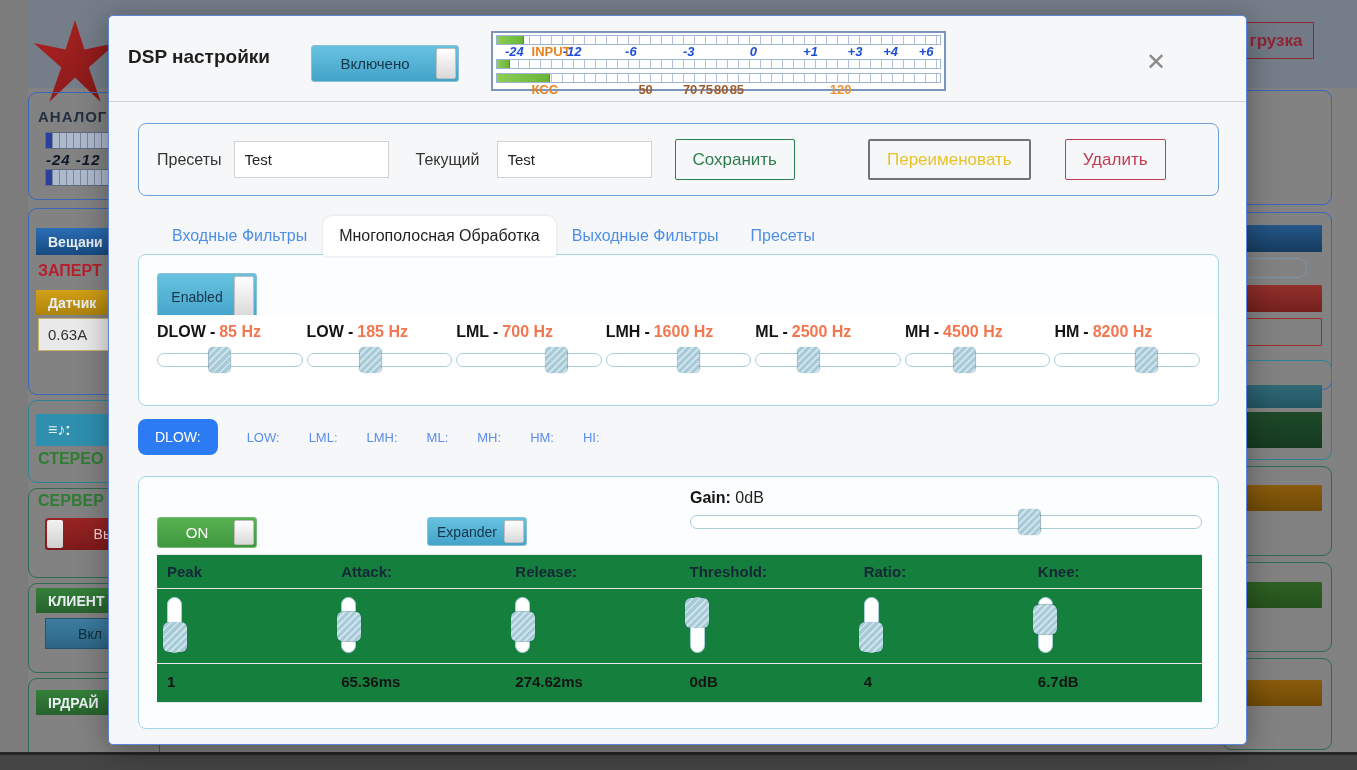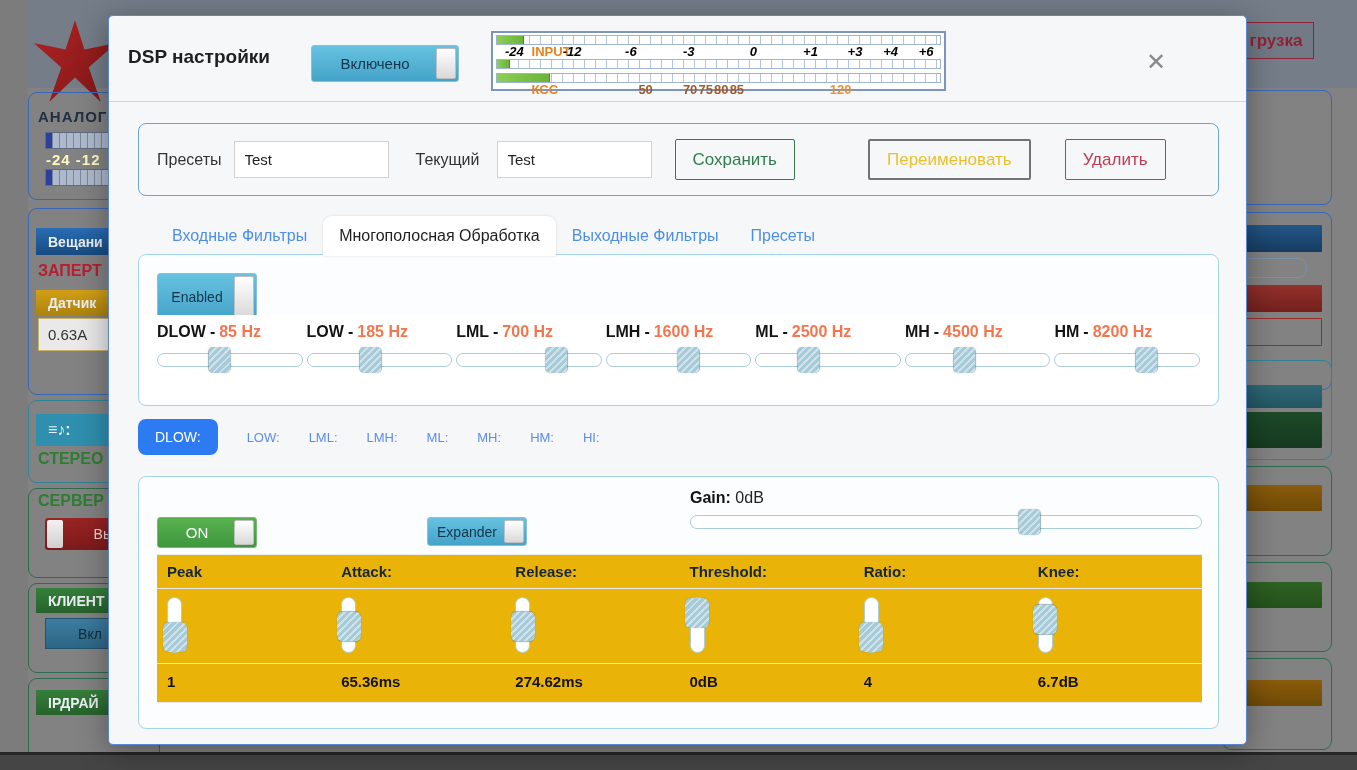--- a/index.html
+++ b/index.html
@@ -26,21 +26,21 @@
   .bg-bar { position:absolute; color:#e9eef2; font-weight:bold; font-size:14px; display:flex; align-items:center; padding-left:12px; white-space:nowrap; overflow:hidden; }
   .bar-blue  { background:linear-gradient(180deg,#2a6db4,#174a80); }
   .bar-gold  { background:linear-gradient(180deg,#d2a018,#ae830c); }
   .bar-green { background:linear-gradient(180deg,#35803a,#27622c); }
   .bar-teal  { background:#2f8fae; }
 
   .seg-meter { position:absolute; height:17px; border:1px solid #5e6b80;
     background:
       linear-gradient(90deg,#2d3f9e 0 6px,rgba(0,0,0,0) 6px),
       repeating-linear-gradient(90deg,#aeb9cb 0 6px,#79879c 6px 7px); }
-  .bg-scale { position:absolute; color:#fef9c3; font-weight:bold; font-size:15px; letter-spacing:1px; }
+  .bg-scale { position:absolute; color:#0f172a; font-weight:bold; font-size:15px; letter-spacing:1px;font-style:italic; }
 
   .bg-input { position:absolute; background:#e9e9e9; border:1px solid #c9b26a; color:#333; font-size:15px; display:flex; align-items:center; padding-left:9px; }
 
   .bg-toggle-red { position:absolute; background:linear-gradient(180deg,#992424,#7e1a1a); border-radius:3px; color:#f0d6d6; font-size:14px; display:flex; align-items:center; justify-content:center; }
   .bg-toggle-red .knob { position:absolute; left:2px; top:2px; bottom:2px; width:16px; background:linear-gradient(180deg,#f2f2f2,#cfcfcf); border-radius:2px; }
   .bg-btn-steel { position:absolute; background:linear-gradient(180deg,#3d7da0,#2d6686); color:#0f2d3d; font-size:14px; display:flex; align-items:center; justify-content:center; border:1px solid #24536e; }
 
   .colorbar { position:absolute; border-radius:1px; }
   .cb-navy   { background:linear-gradient(180deg,#235687,#173c60); }
   .cb-red    { background:linear-gradient(180deg,#93302c,#74201d); }
@@ -67,21 +67,21 @@
   .tog-blue { background:linear-gradient(180deg,#67c2e0,#43a3c9); border:1px solid #8fbfd4; color:#16354a; font-size:15px; }
   .tog-green{ background:linear-gradient(180deg,#57b24e,#3f973e); border:1px solid #79b877; color:#ffffff; font-size:15px; }
   .m-enable-toggle { position:absolute; left:202px; top:29px; width:148px; height:37px; padding-right:20px; }
 
   
   .vu { position:absolute; left:382px; top:15px; width:455px; height:60px; background:#fff; border:2px solid #7d94bd; padding:2px 3px; }
   .vu-row { position:relative; height:10px; border:1px solid #9fb4d0;
     background:repeating-linear-gradient(90deg,#ffffff 0 10px,#b4c4de 10px 11px); overflow:hidden; }
   .vu-fill { position:absolute; left:0; top:0; bottom:0; background:linear-gradient(90deg,#8ccf55,#6ab33a); border-right:1px solid #4e8c28; }
   .vu-labels { position:relative; height:14px; font-size:13px; }
-  .vu-labels span { position:absolute; top:-1px; font-style:italic; font-weight:bold; color:#000000; white-space:nowrap; }
+  .vu-labels span { position:absolute; top:-1px; font-style:italic; font-weight:bold; color:#1d4ed8; white-space:nowrap; }
   .vu-labels .orange { color:#e8821e; font-style:normal; }
   .vu-labels .brown { color:#a05a2a; font-style:normal; }
   .vu-labels .brt { color:#f09030; font-style:normal; }
   .vu-gap { height:4px; }
 
   
   .presets { position:absolute; left:29px; top:107px; width:1081px; height:73px; border:1px solid #6fa3d8; border-radius:8px; display:flex; align-items:center; }
   .p-label { font-size:16px; color:#333; white-space:nowrap; }
   .p-input { height:37px; width:155px; background:#fff; border:1px solid #d2d2d2; font-size:15px; color:#222; padding-left:10px; font-family:"Liberation Sans",sans-serif; }
   .p-btn { height:41px; padding:0 17px; background:transparent; border-radius:2px; font-size:17px; cursor:pointer; font-family:"Liberation Sans",sans-serif; white-space:nowrap; }
@@ -115,21 +115,21 @@
   .bs-item.active { background:#2c7bf2; color:#fff; font-size:14px; padding:10px 17px; border-radius:8px; }
 
   
   .bset { position:absolute; left:29px; top:460px; width:1081px; height:253px; border:1px solid #a5d6e8; border-radius:8px; background:#fbfdfe; }
   .bs-on { position:absolute; left:18px; top:40px; width:100px; height:31px; padding-right:20px; }
   .bs-mode { position:absolute; left:288px; top:40px; width:100px; height:29px; padding-right:20px; font-size:14px; }
   .gain-label { position:absolute; left:551px; top:12px; font-size:16px; color:#222; }
   .gain-label b { color:#141414; }
   .gain-slider { position:absolute; left:551px; top:38px; width:512px; }
 
-  .ptable { position:absolute; left:18px; top:77px; width:1045px; background:#eab308; border-top:1px solid #e9e9e9; border-bottom:1px solid #e9e9e9; }
+  .ptable { position:absolute; left:18px; top:77px; width:1045px; background:#15803d; border-top:1px solid #e9e9e9; border-bottom:1px solid #e9e9e9; }
   .prow { display:grid; grid-template-columns:repeat(6,1fr); }
   .prow.heads { border-bottom:1px solid #e9e9e9; }
   .prow.heads div { padding:8px 0 8px 10px; font-size:15px; font-weight:bold; color:#152737; }
   .prow.sliders { border-bottom:1px solid #e9e9e9; }
   .prow.sliders > div { height:74px; padding:8px 0 0 10px; }
   .prow.vals div { padding:9px 0 12px 10px; font-size:15px; font-weight:bold; color:#141414; }
 
   .vslider { position:relative; width:15px; height:56px; background:#fff; border:1px solid #a9cdd9; border-radius:8px; }
   .vslider .handle { position:absolute; width:24px; height:30px; left:50%; border-radius:6px;
     background-color:#a6cad7;

